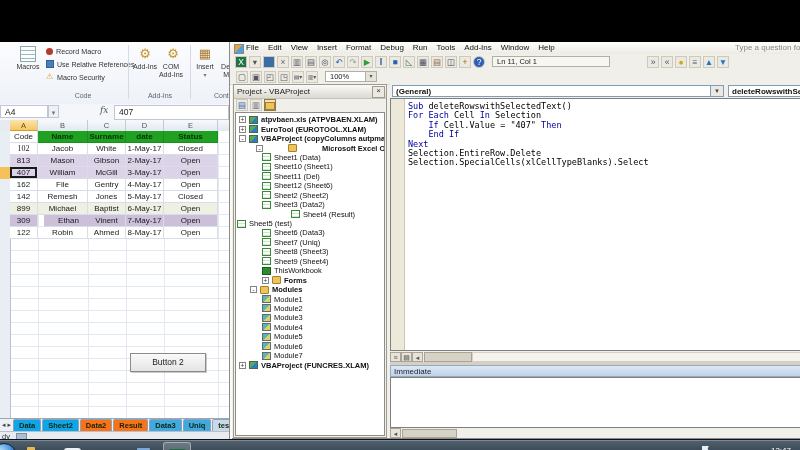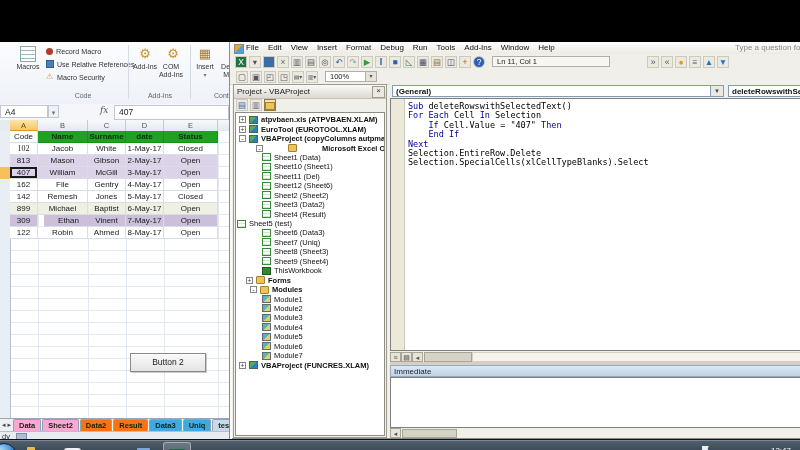--- a/index.html
+++ b/index.html
@@ -38,21 +38,21 @@
   .lav{background:#DCD3E8;}
   .lav2{background:#CBBFD9;}
   .grn{background:#EDF0E3;}
   .selcell{box-shadow:inset 0 0 0 2px #1a1a1a;z-index:3;}
   #formbtn{position:absolute;left:130px;top:222px;width:74px;height:17px;background:linear-gradient(#fafafa,#e4e4e4);
            border:1px solid #8a8a8a;box-shadow:1px 1px 0 rgba(0,0,0,.2);font-size:8.5px;line-height:16px;text-align:center;color:#222;}
   #tabbar{position:absolute;left:0;top:376px;width:229px;height:13px;background:#eef1f4;border-top:1px solid #9aa7b8;white-space:nowrap;overflow:hidden;}
   #tabnav{display:inline-block;font-size:7px;color:#445;padding:0 2px;line-height:12px;vertical-align:top;}
   .stab{display:inline-block;height:12px;line-height:12px;padding:0 5px;font-size:7.5px;font-weight:bold;color:#10250f;
         border:1px solid #8fa3b8;border-bottom:none;margin-right:1px;border-radius:2px 2px 0 0;vertical-align:top;box-sizing:border-box;}
-  .t-green{background:#f9a8d4;}
+  .t-green{background:#0ea5e9;}
   .t-yellow{background:#f97316;}
   .t-blue{background:#3FA9E0;}
   .t-grey{background:#C9D9EA;}
   #statusbar{position:absolute;left:0;top:389px;width:229px;height:9px;background:#e8ecf1;border-top:1px solid #b6c0cc;font-size:7.5px;color:#333;}
   #statustext{position:absolute;left:2px;top:0;line-height:9px;}
   #statusico{position:absolute;left:16px;top:1px;width:9px;height:6px;background:#aebdd0;border:1px solid #7e8ea2;}
   
   #vbe{position:absolute;left:229px;top:0;width:571px;height:397px;background:#f1efe9;overflow:hidden;
        border-left:1px solid #8b8b8b;box-shadow:inset 2px 0 0 #fbfaf7, inset 0 -1px 0 #8b8b8b;}
   #menubar{position:absolute;left:0;top:0;width:571px;height:12px;background:linear-gradient(#fdfdfc,#edebe4);border-bottom:1px solid #d9d5cb;}
@@ -407,21 +407,21 @@
             <div class="tlab">Sheet12 (Sheet6)</div>
           </div>
           <div class="titem" style="padding-left: 25px;">
             <div class="tico i-sheet"></div>
             <div class="tlab">Sheet2 (Sheet2)</div>
           </div>
           <div class="titem" style="padding-left: 25px;">
             <div class="tico i-sheet"></div>
             <div class="tlab">Sheet3 (Data2)</div>
           </div>
-          <div class="titem" style="padding-left: 25px;">
+          <div class="titem" style="padding-left: 25px; justify-content: center;">
             <div class="tico i-sheet"></div>
             <div class="tlab">Sheet4 (Result)</div>
           </div>
           <div class="titem" style="">
             <div class="tico i-sheet"></div>
             <div class="tlab">Sheet5 (test)</div>
           </div>
           <div class="titem" style="padding-left: 25px;">
             <div class="tico i-sheet"></div>
             <div class="tlab">Sheet6 (Data3)</div>
@@ -435,21 +435,21 @@
             <div class="tlab">Sheet8 (Sheet3)</div>
           </div>
           <div class="titem" style="padding-left: 25px;">
             <div class="tico i-sheet"></div>
             <div class="tlab">Sheet9 (Sheet4)</div>
           </div>
           <div class="titem" style="padding-left: 25px;">
             <div class="tico i-workbook"></div>
             <div class="tlab">ThisWorkbook</div>
           </div>
-          <div class="titem" style="padding-left: 10px;">
+          <div class="titem" style="padding-left: 26px;">
             <div class="texp">+</div>
             <div class="tico i-folder"></div>
             <div class="tlab bold">Forms</div>
           </div>
           <div class="titem" style="padding-left: 14px;">
             <div class="texp">-</div>
             <div class="tico i-folder"></div>
             <div class="tlab bold">Modules</div>
           </div>
           <div class="titem" style="padding-left: 25px;">

